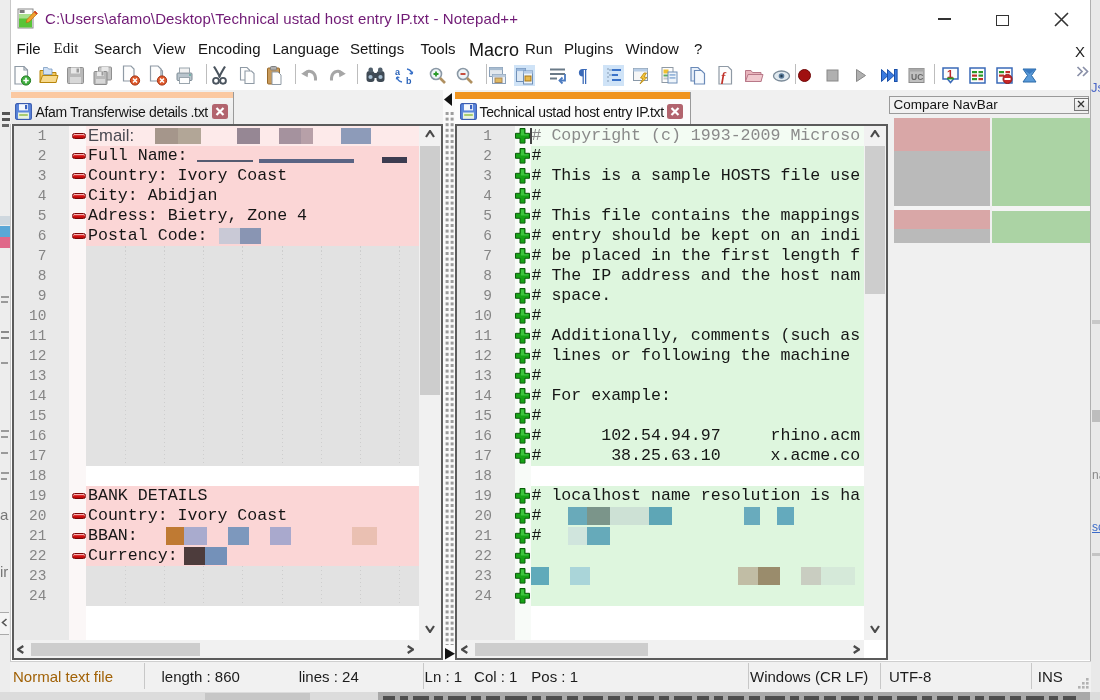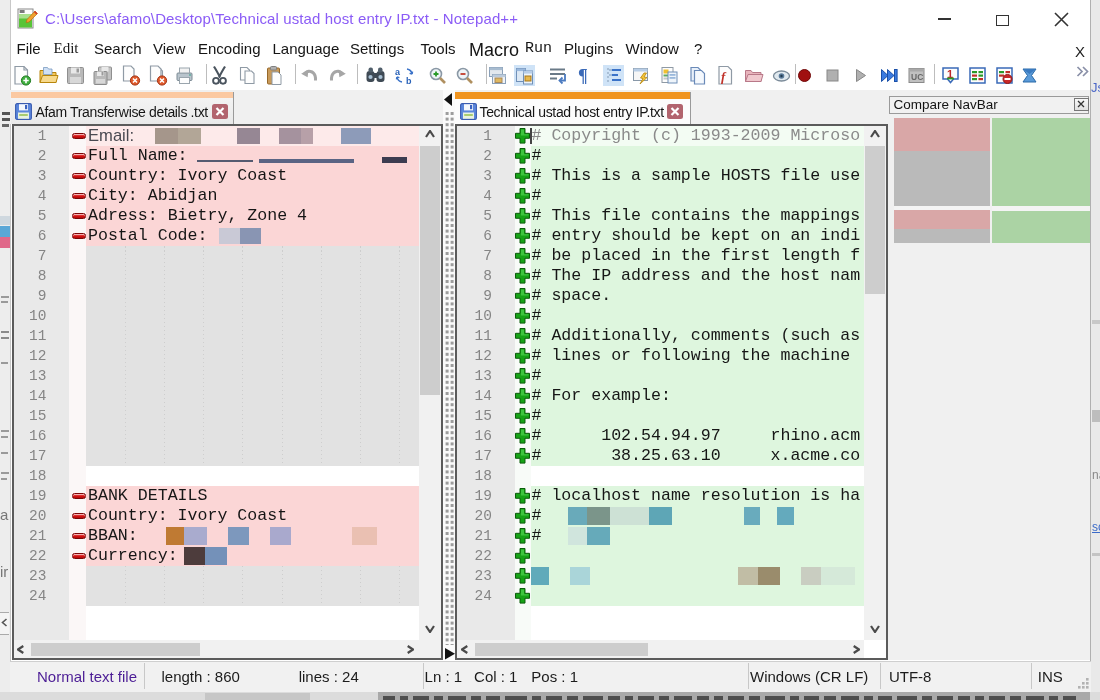--- a/index.html
+++ b/index.html
@@ -81,36 +81,36 @@
 <div style="position:absolute;left:1063px;top:696px;width:13px;height:4px;background:#4e4e4e;"></div>
 <div style="position:absolute;left:10px;top:0px;width:1081px;height:692px;background:#ffffff;box-shadow:inset -1px 0 0 #b0b0b0, inset 1px 0 0 #c8c8c8;"></div>
 <svg class="abs" style="left:17px;top:8px" width="22" height="22" viewBox="0 0 22 22">
 <rect x="1" y="1" width="15" height="19" fill="#fdfdfd" stroke="#8a8a8a" stroke-width="1"></rect>
 <rect x="2" y="10" width="13" height="9.5" fill="#58c437"></rect>
 <rect x="2" y="6" width="13" height="4.5" fill="#a8e08c"></rect>
 <rect x="2.6" y="2" width="5" height="3" fill="#7a7a7a"></rect>
 <path d="M18 3 L20.5 5.5 L12 14 L9.2 14.6 L9.8 11.8 Z" fill="#f0a030" stroke="#b87010" stroke-width="0.7"></path>
 <path d="M18 3 L20.5 5.5 L19.4 6.6 L16.9 4.1 Z" fill="#d03a2a"></path>
 </svg>
-<div style="position:absolute;left:45px;top:10px;font-size:15px;color:#8b5cf6;letter-spacing:0.12px;">C:\Users\afamo\Desktop\Technical ustad host entry IP.txt - Notepad++</div>
+<div style="position:absolute;left:45px;top:10px;font-size:15px;color:#701a75;letter-spacing:0.12px;">C:\Users\afamo\Desktop\Technical ustad host entry IP.txt - Notepad++</div>
 <div style="position:absolute;left:937.5px;top:17.5px;width:13px;height:2px;background:#333;"></div>
 <div style="position:absolute;left:996px;top:14.5px;width:11px;height:9.5px;border:1.6px solid #333;"></div>
 <svg class="abs" style="left:1054px;top:12px" width="15" height="15" viewBox="0 0 15 15">
 <path d="M1 1 L14 14 M14 1 L1 14" stroke="#333" stroke-width="1.6"></path>
   </svg>
 <div style="position:absolute;left:16.5px;top:40px;font-size:15px;color:#151515;">File</div>
 <div style="position:absolute;left:53.5px;top:40px;font-size:15px;color:#151515;font-family:Liberation Serif, serif;">Edit</div>
 <div style="position:absolute;left:94px;top:40px;font-size:15px;color:#151515;">Search</div>
 <div style="position:absolute;left:153px;top:40px;font-size:15px;color:#151515;">View</div>
 <div style="position:absolute;left:198px;top:40px;font-size:15px;color:#151515;">Encoding</div>
 <div style="position:absolute;left:272.5px;top:40px;font-size:15px;color:#151515;">Language</div>
 <div style="position:absolute;left:350px;top:40px;font-size:15px;color:#151515;">Settings</div>
 <div style="position:absolute;left:420.5px;top:40px;font-size:15px;color:#151515;">Tools</div>
 <div style="position:absolute;left:469px;top:40px;font-size:18px;color:#151515;">Macro</div>
-<div style="position:absolute;left:525px;top:40px;font-size:15px;color:#151515;font-family:Liberation Mono, monospace;">Run</div>
+<div style="position:absolute;left:525px;top:40px;font-size:15px;color:#151515;">Run</div>
 <div style="position:absolute;left:564px;top:40px;font-size:15px;color:#151515;">Plugins</div>
 <div style="position:absolute;left:625.5px;top:40px;font-size:15px;color:#151515;">Window</div>
 <div style="position:absolute;left:694px;top:40px;font-size:15px;color:#151515;">?</div>
 <div style="position:absolute;left:1075px;top:43px;font-size:15px;color:#222;">X</div>
 <svg class="abs" style="left:10.5px;top:64.5px" width="21" height="21" viewBox="0 0 21 21">
     <path d="M4 1.5 H13 L16.5 5 V19 H4 Z" fill="#fdfdfd" stroke="#8f9aa5" stroke-width="1.2"></path>
     <path d="M13 1.5 L13 5 L16.5 5" fill="none" stroke="#8f9aa5" stroke-width="1.2"></path>
     <circle cx="15" cy="15.5" r="4.6" fill="#3fae3f" stroke="#1e7a1e"></circle>
     <path d="M15 12.8 V18.2 M12.3 15.5 H17.7" stroke="#fff" stroke-width="1.6"></path>
   </svg>
@@ -853,21 +853,21 @@
 <svg class="abs" style="left:1077px;top:100px" width="8" height="8" viewBox="0 0 8 8">
     <path d="M1 1 L7 7 M7 1 L1 7" stroke="#333" stroke-width="1.3"></path>
   </svg>
 <div style="position:absolute;left:893.5px;top:118px;width:96px;height:125px;background:#bababa;"></div>
 <div style="position:absolute;left:893.5px;top:118px;width:96px;height:32.5px;background:#d9a7a7;"></div>
 <div style="position:absolute;left:893.5px;top:206px;width:96px;height:3.5px;background:#f4f4f4;"></div>
 <div style="position:absolute;left:893.5px;top:209.5px;width:96px;height:19.5px;background:#d9a7a7;"></div>
 <div style="position:absolute;left:991.5px;top:118px;width:98px;height:125px;background:#abd3a4;"></div>
 <div style="position:absolute;left:991.5px;top:206px;width:98px;height:4.5px;background:#f4f4f4;"></div>
 <div style="position:absolute;left:10px;top:660.5px;width:1081px;height:31.5px;background:#f1f1f1;border-top:1px solid #cfcfcf;box-sizing:border-box;"></div>
-<div style="position:absolute;left:13px;top:668px;font-size:15px;color:#4c1d95;margin-left:24px;">Normal text file</div>
+<div style="position:absolute;left:13px;top:668px;font-size:15px;color:#a16207;">Normal text file</div>
 <div style="position:absolute;left:161.5px;top:668px;font-size:15px;color:#1c1c1c;">length : 860</div>
 <div style="position:absolute;left:298.7px;top:668px;font-size:15px;color:#1c1c1c;">lines : 24</div>
 <div style="position:absolute;left:424.6px;top:668px;font-size:15px;color:#1c1c1c;">Ln : 1</div>
 <div style="position:absolute;left:474.1px;top:668px;font-size:15px;color:#1c1c1c;">Col : 1</div>
 <div style="position:absolute;left:531.3px;top:668px;font-size:15px;color:#1c1c1c;">Pos : 1</div>
 <div style="position:absolute;left:750px;top:668px;font-size:15px;color:#1c1c1c;">Windows (CR LF)</div>
 <div style="position:absolute;left:888.9px;top:668px;font-size:15px;color:#1c1c1c;">UTF-8</div>
 <div style="position:absolute;left:1037.8px;top:668px;font-size:15px;color:#1c1c1c;">INS</div>
 <div style="position:absolute;left:143.9px;top:663px;width:1px;height:26px;background:#c8c8c8;"></div>
 <div style="position:absolute;left:422.5px;top:663px;width:1px;height:26px;background:#c8c8c8;"></div>

